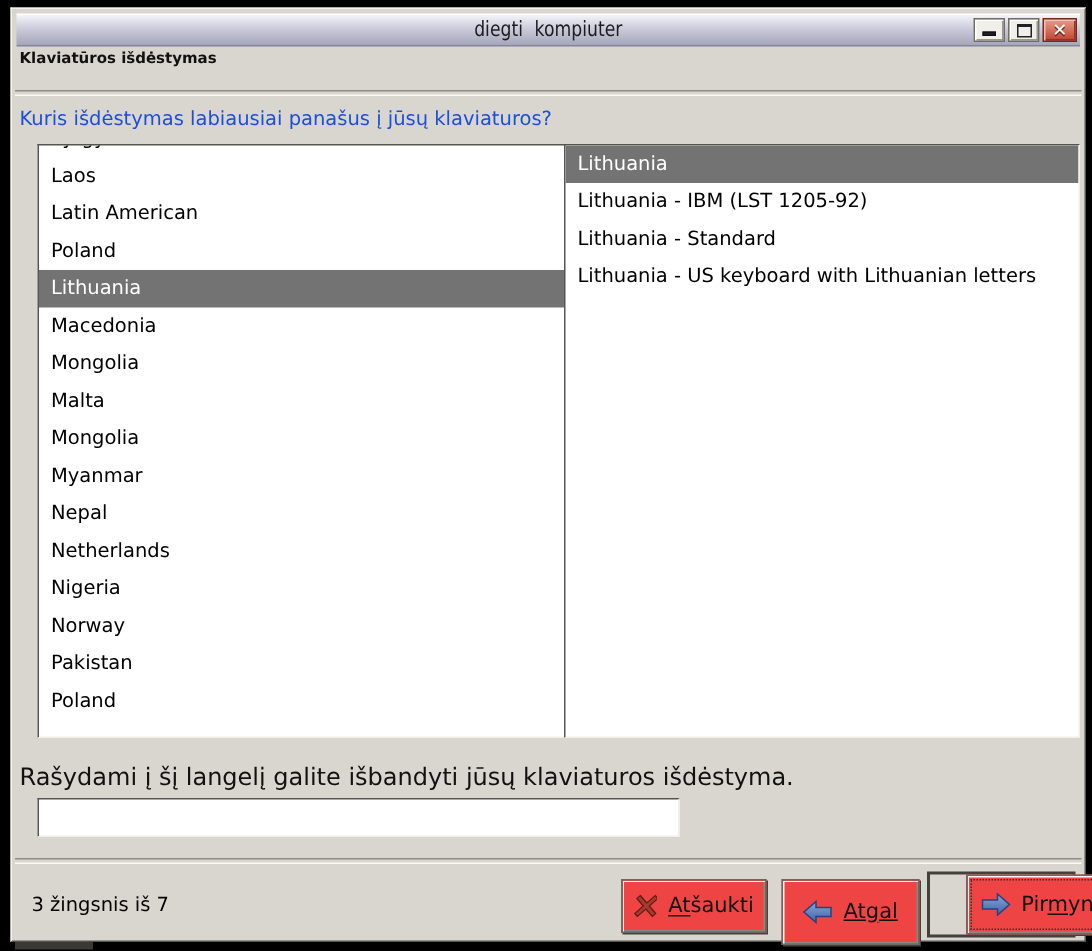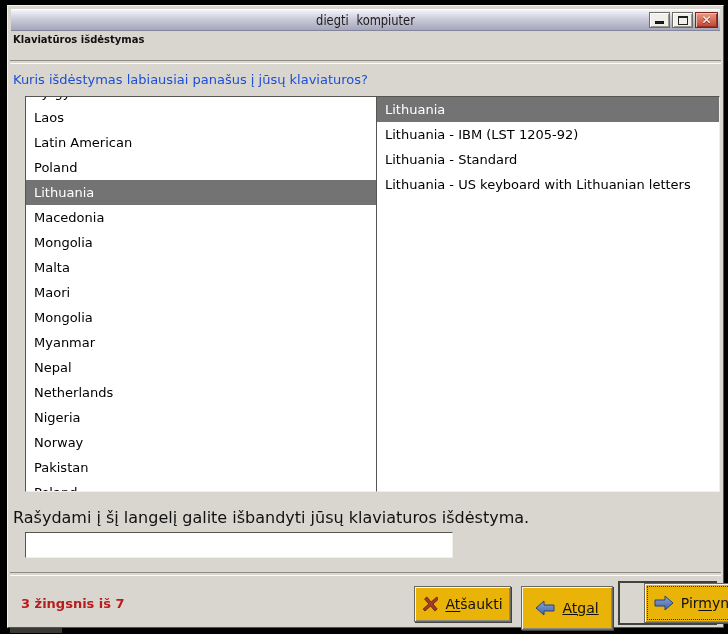--- a/index.html
+++ b/index.html
@@ -45,21 +45,21 @@
   }
   .glyph-min{position:absolute;left:5px;bottom:3px;width:9px;height:3px;background:#222;border:1px solid #111;box-sizing:border-box;}
   .glyph-max{width:10px;height:9px;border:1px solid #222;border-top:2px solid #222;background:transparent;box-sizing:border-box;}
   .glyph-close{color:#fff;font-size:12px;font-weight:bold;line-height:1;text-shadow:0 1px 0 #7c261a;}
   
   .heading{position:absolute;left:5px;top:28px;font-size:10px;font-weight:700;color:#111;}
   .sep{position:absolute;left:2px;right:2px;height:2px;border-top:1px solid #8e8c85;border-bottom:1px solid #fbfaf7;}
   .sep1{top:54px;} .sep2{top:566px;}
   .question{position:absolute;left:5px;top:66px;font-size:13px;color:#1d4ed8;}
   .label2{position:absolute;left:5px;top:502px;font-size:16px;color:#111;}
-  .status{position:absolute;left:13px;top:590px;font-size:13px;color:#b91c1c;font-weight:bold;}
+  .status{position:absolute;left:13px;top:590px;font-size:13px;color:#000000;}
 
   .listframe{position:absolute;top:90px;height:396px;display:flex;box-sizing:border-box;}
   .listframe.left{left:17px;width:386px;}
   .listframe.right{left:368px;width:344px;}
   .listbox{
     flex:1;background:#fff;overflow:hidden;box-sizing:border-box;
     border-top:1px solid #565550;border-left:1px solid #565550;
     border-right:1px solid #f1efe9;border-bottom:1px solid #f1efe9;
   }
   .row{height:25px;line-height:25px;padding-left:8px;font-size:13px;color:#000;white-space:nowrap;}
@@ -83,21 +83,21 @@
     box-shadow:inset 1px 1px 0 #f6f5f1, inset -1px -1px 0 #8a887f;
   }
   
   .entry{
     position:absolute;left:17px;top:526px;width:428px;height:26px;box-sizing:border-box;
     background:#fff;border:1px solid;border-color:#565550 #f1efe9 #f1efe9 #565550;
     font-family:"DejaVu Sans","Liberation Sans",sans-serif;font-size:13px;padding:0 4px;outline:none;
   }
   
   .btn{
-    position:absolute;background:#eab308;box-sizing:border-box;
+    position:absolute;background:#ef4444;box-sizing:border-box;
     border:1px solid #6b6963;
     box-shadow:inset 1px 1px 0 #f6f5f1, inset -1px -1px 0 #8a887f, 1px 1px 0 #44433f;
     display:flex;align-items:center;justify-content:center;gap:7px;
     font-size:14px;color:#111;cursor:default;
   }
   .btn-cancel{left:406px;top:580px;width:97px;height:36px;}
   .btn-back{left:513px;top:580px;width:92px;height:44px;text-decoration:underline;}
   .btn-forward-wrap{
     position:absolute;left:610px;top:575px;width:99px;height:44px;box-sizing:border-box;
     border:2px solid #42413d;background:#d9d6cf;
@@ -138,21 +138,20 @@
   <div class="listframe left">
     <div class="listbox" id="country-rows">
         <div class="row partial-top">Kyrgyz</div>
         <div class="row">Laos</div>
         <div class="row">Latin American</div>
         <div class="row">Poland</div>
         <div class="row selected">Lithuania</div>
         <div class="row">Macedonia</div>
         <div class="row">Mongolia</div>
         <div class="row">Malta</div>
-        <div class="row">Maori</div>
         <div class="row">Mongolia</div>
         <div class="row">Myanmar</div>
         <div class="row">Nepal</div>
         <div class="row">Netherlands</div>
         <div class="row">Nigeria</div>
         <div class="row">Norway</div>
         <div class="row">Pakistan</div>
         <div class="row partial-bottom">Poland</div>
       </div>
     <div class="scrollbar">

